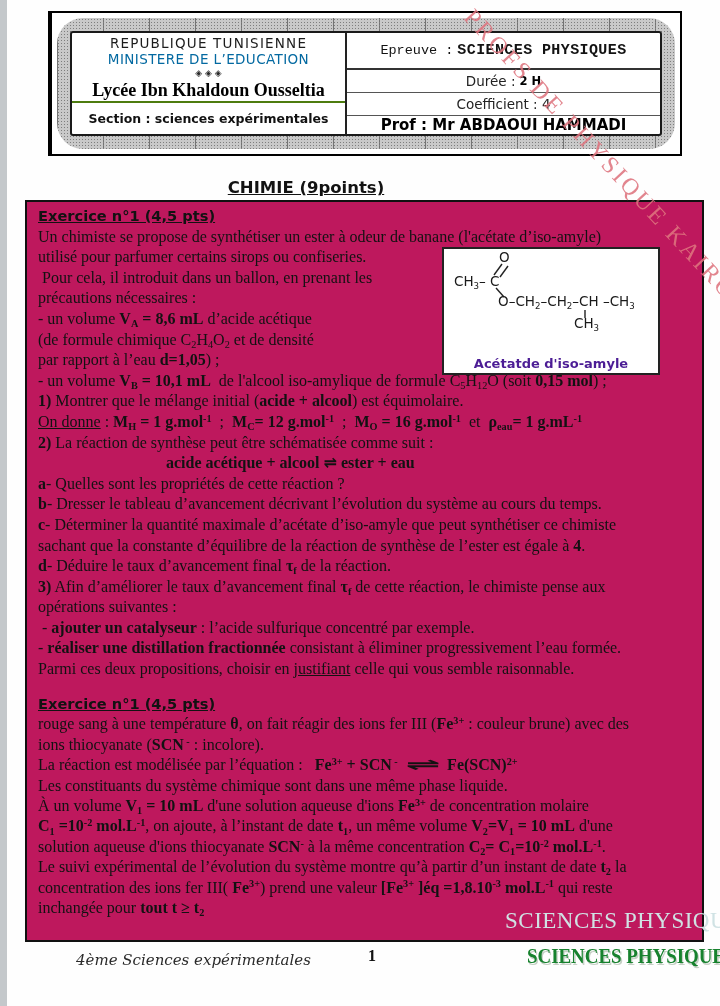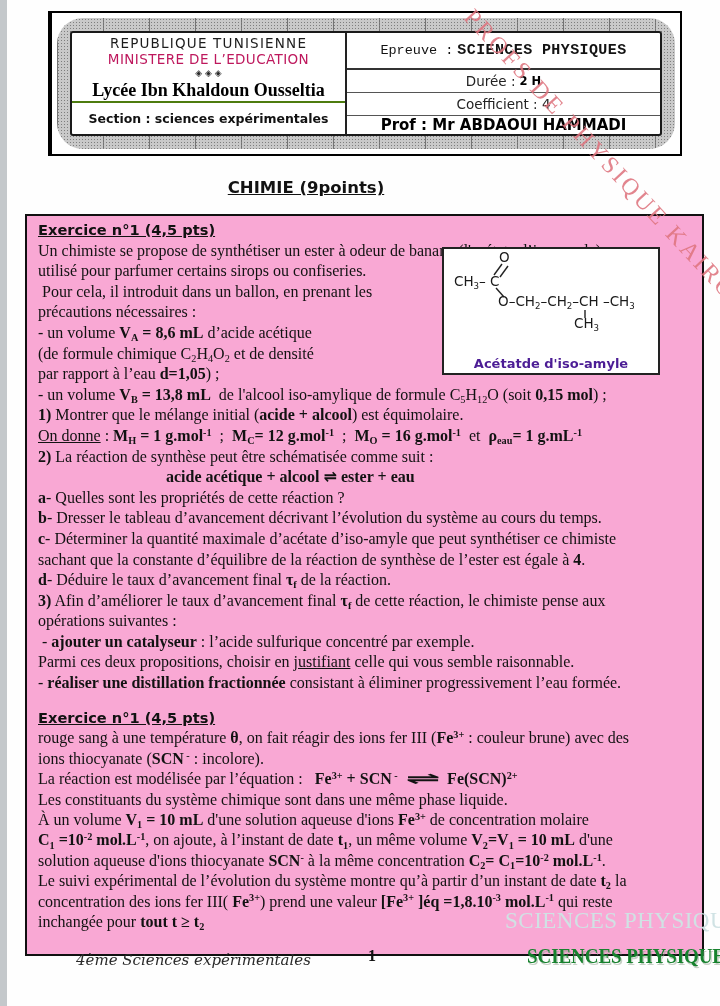--- a/index.html
+++ b/index.html
@@ -13,39 +13,39 @@
   #header-frame{position:absolute;left:5px;top:5px;right:5px;bottom:5px;border-radius:26px;
     background:
       radial-gradient(circle,#7e7e7e 0.7px,rgba(0,0,0,0) 1px) 0 0/3px 3px,
       repeating-linear-gradient(90deg,rgba(45,45,45,.55) 0 1.5px,rgba(0,0,0,0) 1.5px 46px),
       #c9c9c9;}
   #header-inner{position:absolute;left:18px;top:18px;right:18px;bottom:18px;background:#fff;
     border:2px solid #1a1a1a;border-radius:3px;display:flex;font-family:"DejaVu Sans",sans-serif;align-items:center;}
   .h-left{width:273px;border-right:2px solid #222;display:flex;flex-direction:column;}
   .h-left-top{flex:1;display:flex;flex-direction:column;align-items:center;justify-content:center;padding-top:2px;}
   .republic{font-size:13.5px;letter-spacing:1.2px;color:#1c1c1c;}
-  .ministry{font-size:13.5px;letter-spacing:.4px;color:#be185d;}
+  .ministry{font-size:13.5px;letter-spacing:.4px;color:#0369a1;}
   .diamonds{font-size:9px;margin-top:1px;color:#2a2a2a;}
   .school{font-family:"Liberation Serif",serif;font-weight:bold;font-size:18px;margin-top:2px;color:#000;}
   .h-left-bottom{height:32px;border-top:2px solid #4d7c0f;display:flex;align-items:center;justify-content:center;
     font-size:12.5px;font-weight:bold;}
   .h-right{flex:1;display:flex;flex-direction:column;}
   .h-row{display:flex;align-items:center;justify-content:center;}
   .r-epreuve{height:35px;border-bottom:2px solid #333;font-size:13.5px;font-family:Liberation Mono, monospace;}
   .r-epreuve b{font-size:15px;letter-spacing:.4px;margin-left:4px;}
   .r-duree{height:22px;border-bottom:1.5px solid #555;font-size:13.5px;color:#222;}
   .r-duree b{font-size:11.5px;margin-left:4px;color:#000;}
   .r-coeff{height:22px;border-bottom:1.5px solid #555;font-size:13.5px;color:#222;}
   .r-prof{flex:1;font-size:15px;font-weight:bold;color:#000;}
   
   #title{left:0;top:178px;width:612px;text-align:center;font-family:"DejaVu Sans",sans-serif;
          font-weight:bold;font-size:16.5px;}
   #title span{text-decoration:underline;}
   
-  #content-box{left:25px;top:200px;width:675px;height:738px;border:2px solid #111;background:#f9a8d4;overflow:hidden;margin-top:14px;}
+  #content-box{left:25px;top:200px;width:675px;height:738px;border:2px solid #111;background:#be185d;overflow:hidden;}
   .lines{position:absolute;left:11px;font-size:16px;}
   #ex1-lines{top:4px;line-height:20.6px;}
   #ex2-lines{top:492px;line-height:20.4px;}
   .line{white-space:pre;}
   .line.hd{font-family:"DejaVu Sans",sans-serif;font-size:14.6px;}
   .line.eq{padding-left:128px;}
   .b{font-weight:bold;}
   .u{text-decoration:underline;}
   .sp{font-size:.64em;position:relative;top:-.52em;line-height:0;}
   .sb{font-size:.64em;position:relative;top:.3em;line-height:0;}
@@ -110,35 +110,35 @@
   <div class="abs" id="content-box">
     <div class="lines" id="ex1-lines">
         <div class="line hd"><span class="b u">Exercice n°1 (4,5 pts)</span></div>
         <div class="line"><span>Un chimiste se propose de synthétiser un ester à odeur de banane (l'acétate d’iso-amyle)</span></div>
         <div class="line"><span>utilisé pour parfumer certains sirops ou confiseries.</span></div>
         <div class="line"><span> Pour cela, il introduit dans un ballon, en prenant les</span></div>
         <div class="line"><span>précautions nécessaires :</span></div>
         <div class="line"><span>- un volume </span><span class="b">V</span><span class="b sb">A</span><span class="b"> = 8,6 mL</span><span> d’acide acétique</span></div>
         <div class="line"><span>(de formule chimique C</span><span class="sb">2</span><span>H</span><span class="sb">4</span><span>O</span><span class="sb">2</span><span> et de densité</span></div>
         <div class="line"><span>par rapport à l’eau </span><span class="b">d=1,05</span><span>) ;</span></div>
-        <div class="line"><span>- un volume </span><span class="b">V</span><span class="b sb">B</span><span class="b"> = 13,8 mL</span><span>  de l'alcool iso-amylique de formule C</span><span class="sb">5</span><span>H</span><span class="sb">12</span><span>O (soit </span><span class="b">0,15 mol</span><span>) ;</span></div>
+        <div class="line"><span>- un volume </span><span class="b">V</span><span class="b sb">B</span><span class="b"> = 10,1 mL</span><span>  de l'alcool iso-amylique de formule C</span><span class="sb">5</span><span>H</span><span class="sb">12</span><span>O (soit </span><span class="b">0,15 mol</span><span>) ;</span></div>
         <div class="line"><span class="b">1)</span><span> Montrer que le mélange initial (</span><span class="b">acide + alcool</span><span>) est équimolaire.</span></div>
         <div class="line"><span class="u">On donne</span><span> : </span><span class="b">M</span><span class="b sb">H</span><span class="b"> = 1 g.mol</span><span class="b sp">-1</span><span>  ;  </span><span class="b">M</span><span class="b sb">C</span><span class="b">= 12 g.mol</span><span class="b sp">-1</span><span>  ;  </span><span class="b">M</span><span class="b sb">O</span><span class="b"> = 16 g.mol</span><span class="b sp">-1</span><span>  et  </span><span class="b">ρ</span><span class="b sb">eau</span><span class="b">= 1 g.mL</span><span class="b sp">-1</span></div>
         <div class="line"><span class="b">2)</span><span> La réaction de synthèse peut être schématisée comme suit :</span></div>
         <div class="line eq"><span class="b">acide acétique + alcool </span><span class="b ar">⇌</span><span class="b"> ester + eau</span></div>
         <div class="line"><span class="b">a</span><span>- Quelles sont les propriétés de cette réaction ?</span></div>
         <div class="line"><span class="b">b</span><span>- Dresser le tableau d’avancement décrivant l’évolution du système au cours du temps.</span></div>
         <div class="line"><span class="b">c</span><span>- Déterminer la quantité maximale d’acétate d’iso-amyle que peut synthétiser ce chimiste</span></div>
         <div class="line"><span>sachant que la constante d’équilibre de la réaction de synthèse de l’ester est égale à </span><span class="b">4</span><span>.</span></div>
         <div class="line"><span class="b">d</span><span>- Déduire le taux d’avancement final </span><span class="b">τ</span><span class="b sb">f</span><span> de la réaction.</span></div>
         <div class="line"><span class="b">3)</span><span> Afin d’améliorer le taux d’avancement final </span><span class="b">τ</span><span class="b sb">f</span><span> de cette réaction, le chimiste pense aux</span></div>
         <div class="line"><span>opérations suivantes :</span></div>
         <div class="line"><span> - </span><span class="b">ajouter un catalyseur</span><span> : l’acide sulfurique concentré par exemple.</span></div>
+        <div class="line"><span>- </span><span class="b">réaliser une distillation fractionnée</span><span> consistant à éliminer progressivement l’eau formée.</span></div>
         <div class="line"><span>Parmi ces deux propositions, choisir en </span><span class="u">justifiant</span><span> celle qui vous semble raisonnable.</span></div>
-        <div class="line"><span>- </span><span class="b">réaliser une distillation fractionnée</span><span> consistant à éliminer progressivement l’eau formée.</span></div>
       </div>
     <div class="lines" id="ex2-lines">
         <div class="line hd"><span class="b u">Exercice n°1 (4,5 pts)</span></div>
         <div class="line"><span>rouge sang à une température </span><span class="b">θ</span><span>, on fait réagir des ions fer III (</span><span class="b">Fe</span><span class="b sp">3+</span><span> : couleur brune) avec des</span></div>
         <div class="line"><span>ions thiocyanate (</span><span class="b">SCN</span><span class="b sp"> -</span><span> : incolore).</span></div>
         <div class="line"><span>La réaction est modélisée par l’équation :   </span><span class="b">Fe</span><span class="b sp">3+</span><span class="b"> + SCN</span><span class="b sp"> -</span><span class="b arb">⇌</span><span class="b">Fe(SCN)</span><span class="b sp">2+</span></div>
         <div class="line"><span>Les constituants du système chimique sont dans une même phase liquide.</span></div>
         <div class="line"><span>À un volume </span><span class="b">V</span><span class="b sb">1</span><span class="b"> = 10 mL</span><span> d'une solution aqueuse d'ions </span><span class="b">Fe</span><span class="b sp">3+</span><span> de concentration molaire</span></div>
         <div class="line"><span class="b">C</span><span class="b sb">1</span><span class="b"> =10</span><span class="b sp">-2</span><span class="b"> mol.L</span><span class="b sp">-1</span><span>, on ajoute, à l’instant de date </span><span class="b">t</span><span class="b sb">1</span><span>, un même volume </span><span class="b">V</span><span class="b sb">2</span><span class="b">=V</span><span class="b sb">1</span><span class="b"> = 10 mL</span><span> d'une</span></div>
         <div class="line"><span>solution aqueuse d'ions thiocyanate </span><span class="b">SCN</span><span class="b sp">-</span><span> à la même concentration </span><span class="b">C</span><span class="b sb">2</span><span class="b">= C</span><span class="b sb">1</span><span class="b">=10</span><span class="b sp">-2</span><span class="b"> mol.L</span><span class="b sp">-1</span><span>.</span></div>

